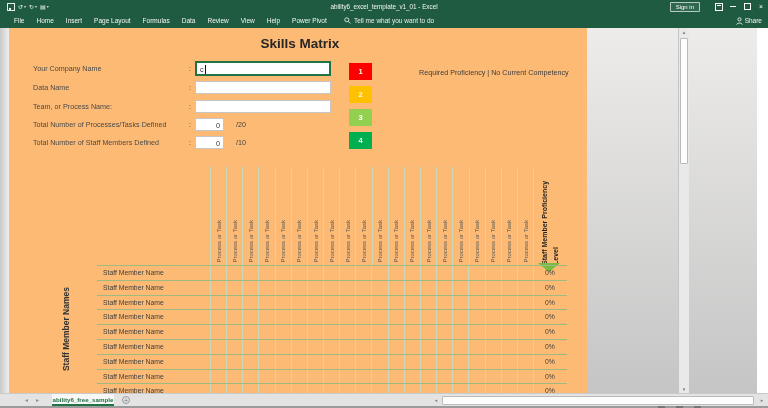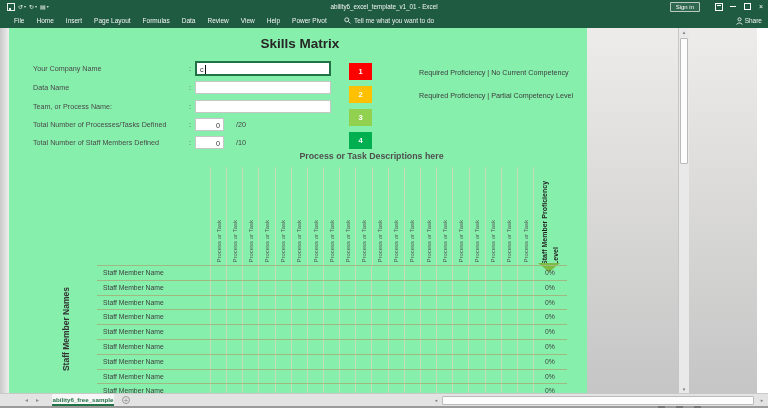--- a/index.html
+++ b/index.html
@@ -27,21 +27,21 @@
   
   .ribbonrow{position:absolute;top:13px;left:0;right:0;height:15px;background:var(--green);}
   .rtabs{position:absolute;left:8px;top:0;height:15px;display:flex;align-items:center;}
   .rtab{padding:0 6px;font-size:6.5px;color:rgba(255,255,255,.95);white-space:nowrap;}
   .searchbox{position:absolute;left:344px;top:0;height:15px;display:flex;align-items:center;gap:3px;
              color:rgba(255,255,255,.9);font-size:6.5px;}
   .share{position:absolute;right:6px;top:0;height:15px;display:flex;align-items:center;gap:2px;
          color:rgba(255,255,255,.95);font-size:6.5px;}
 
   
-  .canvas{position:absolute;top:28px;left:0;width:689px;height:365px;background:#86efac;}
+  .canvas{position:absolute;top:28px;left:0;width:689px;height:365px;background:#fdba74;}
   .leftedge{position:absolute;left:0;top:0;width:9px;height:100%;background:linear-gradient(to right,#c9c9c9,#efefef);}
   .graypanel{position:absolute;left:587px;top:0;width:170px;height:100%;background:linear-gradient(#edecea,#c5c5c5);}
   .vscroll{position:absolute;right:0;top:0;width:11px;height:100%;background:#e9e9e9;border-left:1px solid #c6c6c6;box-sizing:border-box;}
   .varrow{position:absolute;top:0;left:0;right:0;height:8px;text-align:center;font-size:5px;line-height:8px;color:#777;}
   .vdown{top:auto;bottom:0;}
   .vthumb{position:absolute;left:1px;right:1px;top:10px;height:126px;background:#fdfdfd;
           border:1px solid #b9b9b9;box-sizing:border-box;border-radius:1px;}
 
   .stitle{position:absolute;left:150px;top:8px;width:300px;text-align:center;
           font-size:13.5px;font-weight:bold;color:#262626;}
@@ -221,31 +221,29 @@
           <span class="fsuffix">/10</span>
         </div>
       </div>
     <div id="legend">
         <div class="lrow" style="top: 35px;">
           <span class="lswatch" style="background: rgb(254, 0, 0);">1</span>
           <span class="llabel">Required Proficiency | No Current Competency</span>
         </div>
         <div class="lrow" style="top: 58px;">
           <span class="lswatch" style="background: rgb(255, 192, 0);">2</span>
-          <span class="llabel">Required Proficiency | Partial Competency Level</span>
         </div>
         <div class="lrow" style="top: 81px;">
           <span class="lswatch" style="background: rgb(146, 208, 80);">3</span>
         </div>
         <div class="lrow" style="top: 104px;">
           <span class="lswatch" style="background: rgb(0, 176, 80);">4</span>
         </div>
       </div>
 
-    <div class="mheader">Process or Task Descriptions here</div>
     <div class="pcols" id="pcols">
         <div class="pcol">
           <span class="plab">Process or Task</span>
         </div>
         <div class="pcol">
           <span class="plab">Process or Task</span>
         </div>
         <div class="pcol">
           <span class="plab">Process or Task</span>
         </div>

